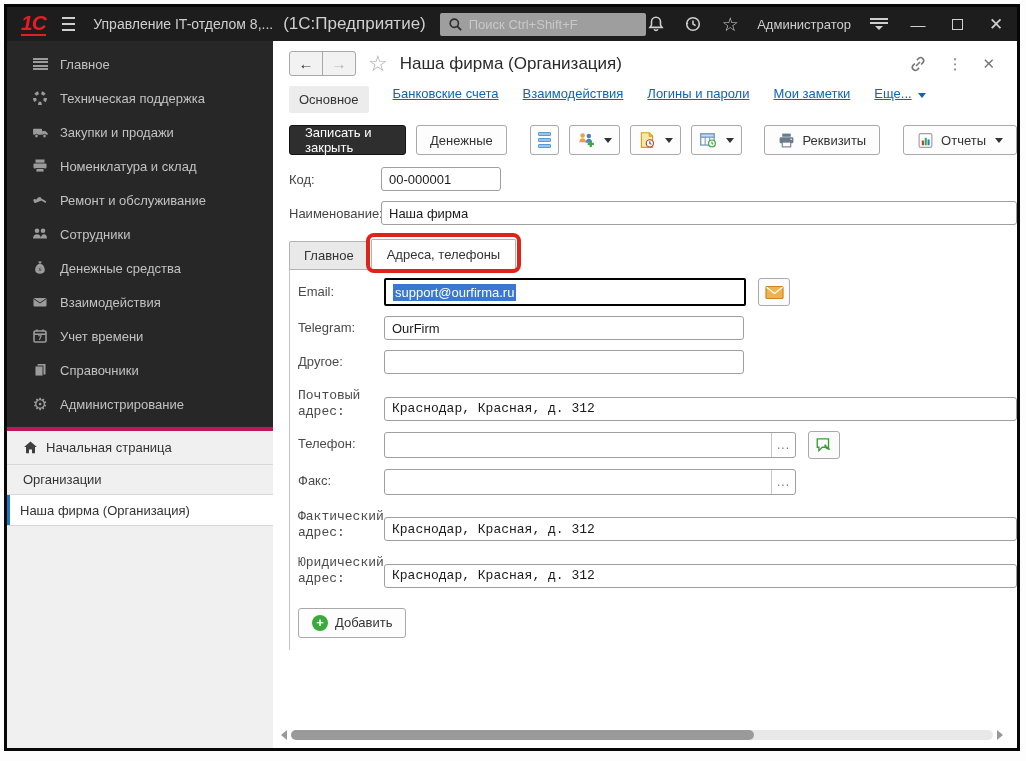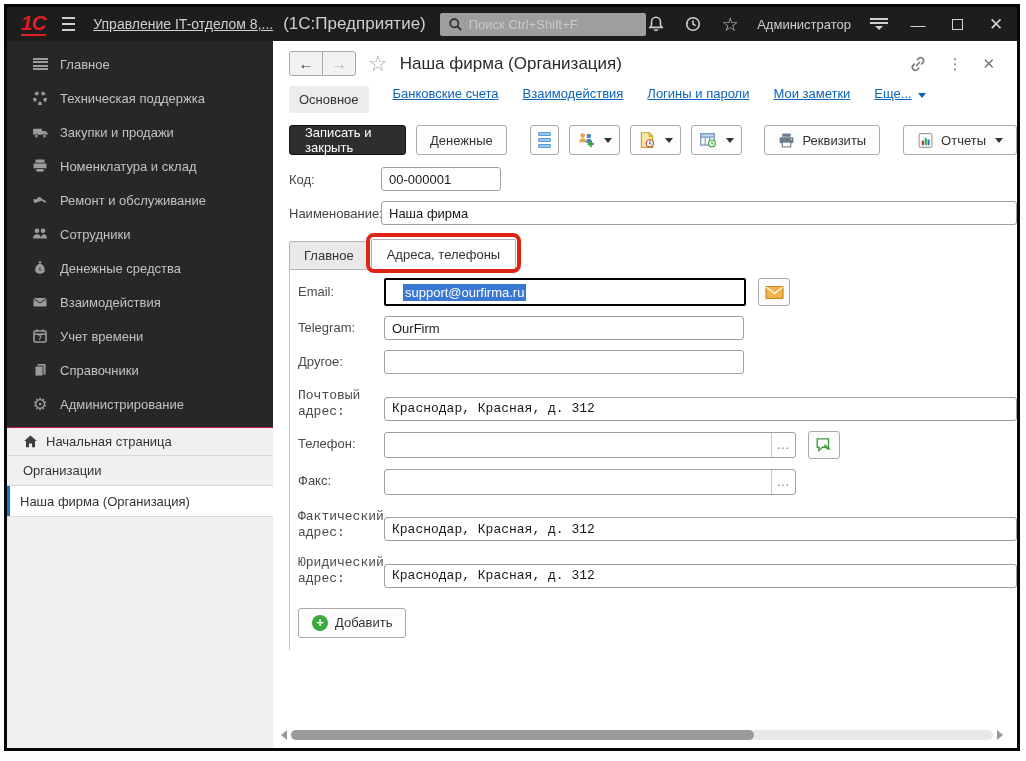--- a/index.html
+++ b/index.html
@@ -4,21 +4,21 @@
 <style>
   * { margin:0; padding:0; box-sizing:border-box; }
   html,body { width:1026px; height:761px; background:#fdfdfd; font-family:"Liberation Sans", sans-serif; }
   .window { position:absolute; left:4px; top:4px; width:1016px; height:747px; border:3px solid #070707; display:flex; flex-direction:column; background:#fde047; overflow:hidden; }
 
   
   .titlebar { height:34px; background:#1d1d1d; display:flex; align-items:center; padding:0 10px 0 14px; flex:0 0 auto; color:#d6d6d6; }
   .logo { color:#e31e24; font-weight:bold; font-style:italic; font-size:21px; letter-spacing:-1px; margin-right:16px; border-bottom:2px solid #e31e24; line-height:1; padding-bottom:1px;}
   .hamb { width:20px; height:14px; display:flex; flex-direction:column; justify-content:space-between; margin-right:18px; cursor:pointer;}
   .hamb i { height:2px; background:#cfcfcf; display:block; }
-  .app-title { font-size:14px; color:#cfcfcf; white-space:nowrap;text-decoration:underline; }
+  .app-title { font-size:14px; color:#cfcfcf; white-space:nowrap; }
   .app-suffix { font-size:17px; color:#cfcfcf; margin-left:10px; white-space:nowrap; }
   .searchbox { margin-left:14px; width:300px; height:23px; background:#9e9e9e; border-radius:2px; display:flex; align-items:center; padding:0 8px; gap:6px; }
   .searchbox .ph { font-size:13px; color:#c9c9c9; }
   .tb-right { margin-left:auto; display:flex; align-items:center; gap:17px; }
   .tb-ic { width:20px; height:20px; display:flex; align-items:center; justify-content:center; color:#cfcfcf; cursor:pointer; }
   .tb-user { font-size:13px; color:#cfcfcf; }
   .svcmenu { display:flex; flex-direction:column; align-items:center; gap:2px; width:22px; cursor:pointer;}
   .svcmenu i { display:block; width:18px; height:2px; background:#cfcfcf; }
   .svcmenu .arr { width:0;height:0;border-left:4px solid transparent;border-right:4px solid transparent;border-top:4px solid #cfcfcf; }
   .winbtn { font-size:15px; color:#d0d0d0; width:22px; text-align:center; cursor:pointer; }
@@ -28,21 +28,21 @@
   .app-body { flex:1; display:flex; min-height:0; }
   .sidebar { width:266px; background:#272727; flex:0 0 auto; display:flex; flex-direction:column; }
   .side-menu { padding-top:6px; }
   .side-item { height:34px; display:flex; align-items:center; padding-left:24px; gap:11px; color:#c2c2c2; font-size:13px; cursor:pointer; }
   .side-item .ic { width:18px; height:18px; color:#9b9b9b; display:flex; align-items:center; justify-content:center; flex:0 0 auto; font-size:16px; line-height:1;}
   .mini-lines { width:15px; height:12px; display:flex; flex-direction:column; justify-content:space-between; }
   .mini-lines i { height:1.8px; background:#9b9b9b; display:block; }
 
   .side-pages { margin-top:6px; display:flex; flex-direction:column; flex:1; }
   .page-row { background:#f0f0f0; border-bottom:1px solid #d8d8d8; font-size:13px; color:#333; display:flex; align-items:center; padding-left:16px; gap:8px; cursor:pointer; }
-  .page-home { height:29px; border-top:1px solid #be185d; }
+  .page-home { height:38px; border-top:4px solid #be185d; }
   .page-mid { height:30px; }
   .page-active { height:31px; background:#fff; position:relative; padding-left:13px; }
   .page-active::before { content:""; position:absolute; left:0; top:0; bottom:0; width:3px; background:#1679c0; }
   .page-filler { flex:1; background:#f0f0f0; }
 
   
   .content { flex:1; background:#fff; position:relative; overflow:hidden; padding:10px 0 0 16px; }
   .chead { display:flex; align-items:center; }
   .navbtns { display:flex; }
   .navbtn { width:34px; height:25px; background:#f2f2f2; border:1px solid #a8a8a8; display:flex; align-items:center; justify-content:center; font-size:15px; cursor:pointer; }
@@ -77,21 +77,21 @@
   .subtabs { margin-top:14px; display:flex; align-items:flex-end; position:relative; }
   .subtab { font-size:13px; color:#333; background:#e9e9e9; border:1px solid #b3b3b3; padding:6px 14px; border-radius:2px 2px 0 0; cursor:pointer; }
   .subtab.active { background:#fff; border-bottom-color:#fff; position:relative; padding:7px 15px; margin-left:2px; }
   .red-box { position:absolute; inset:-7px -6px -4px -6px; border:4px solid #de2317; border-radius:8px; pointer-events:none; z-index:5; }
 
   .tabpanel { border-left:1px solid #c4c4c4; padding:2px 0 12px 8px; }
   .crow { display:flex; align-items:center; margin-top:10px; font-size:13px; color:#4a4a4a; }
   .crow .clabel { width:86px; flex:0 0 auto; line-height:1.25; }
   .crow.top { align-items:flex-end;font-family:Liberation Mono, monospace; }
   .crow.top .clabel { padding-top:4px; }
-  .in-email { width:362px; border:2px solid #000; border-radius:2px; height:28px; padding:0 17px;}
+  .in-email { width:362px; border:2px solid #000; border-radius:2px; height:28px; padding:0 7px;}
   .sel { background:#3a77d2; color:#fff; padding:1px 2px; }
   .in-mid { width:360px; }
   .combo { width:412px; border:1px solid #9f9f9f; border-radius:3px; height:26px; display:flex; align-items:stretch; background:#fff; overflow:hidden;}
   .combo .cval { flex:1; padding:3px 7px; font-size:13px; color:#1a1a1a;}
   .combo .dots3 { width:24px; border-left:1px solid #c6c6c6; display:flex; align-items:center; justify-content:center; color:#777; font-size:12px; letter-spacing:1px; cursor:pointer;}
   .sq-btn { width:32px; height:28px; background:#fbfbfb; border:1px solid #a9a9a9; border-radius:3px; display:flex; align-items:center; justify-content:center; margin-left:12px; cursor:pointer; flex:0 0 auto;}
   .add-btn { margin-top:20px; }
   .plus-ic { width:16px; height:16px; border-radius:50%; background:#3ba93b; color:#fff; font-size:13px; font-weight:bold; display:flex; align-items:center; justify-content:center; line-height:1;}
 
   .hscroll { position:absolute; left:8px; right:14px; bottom:7px; height:12px; display:flex; align-items:center; gap:4px; }

